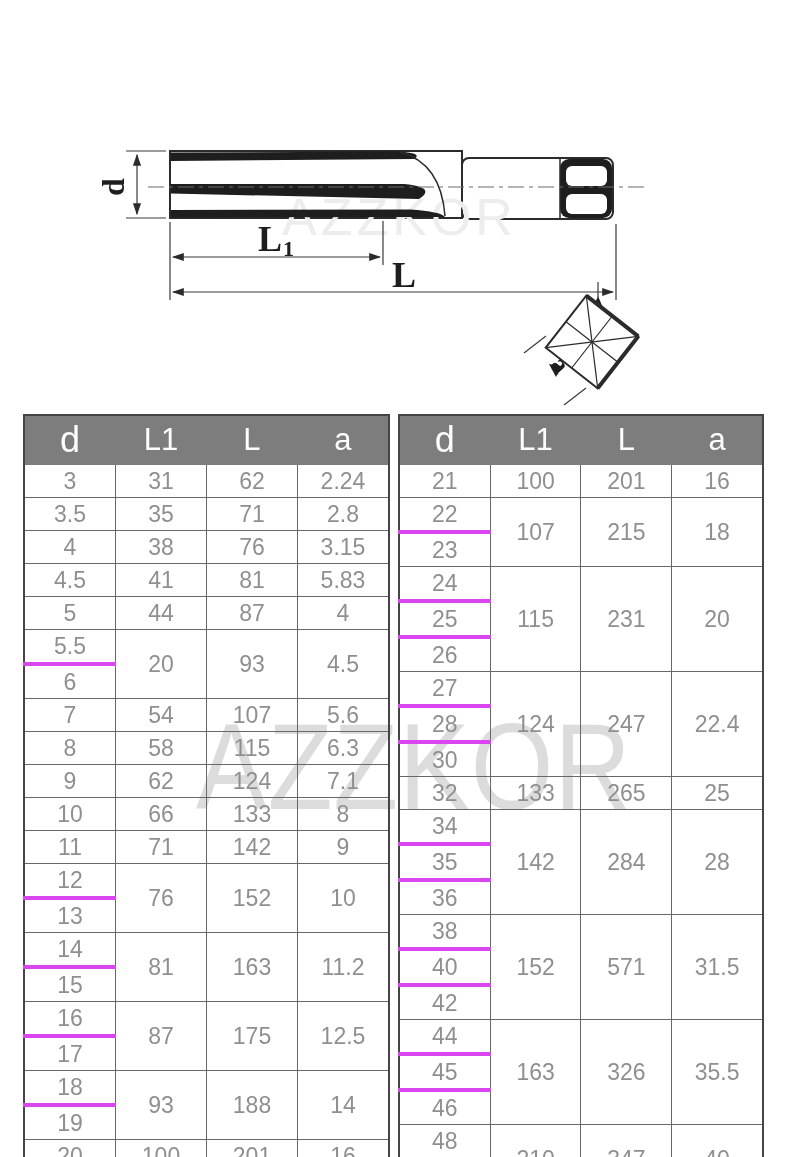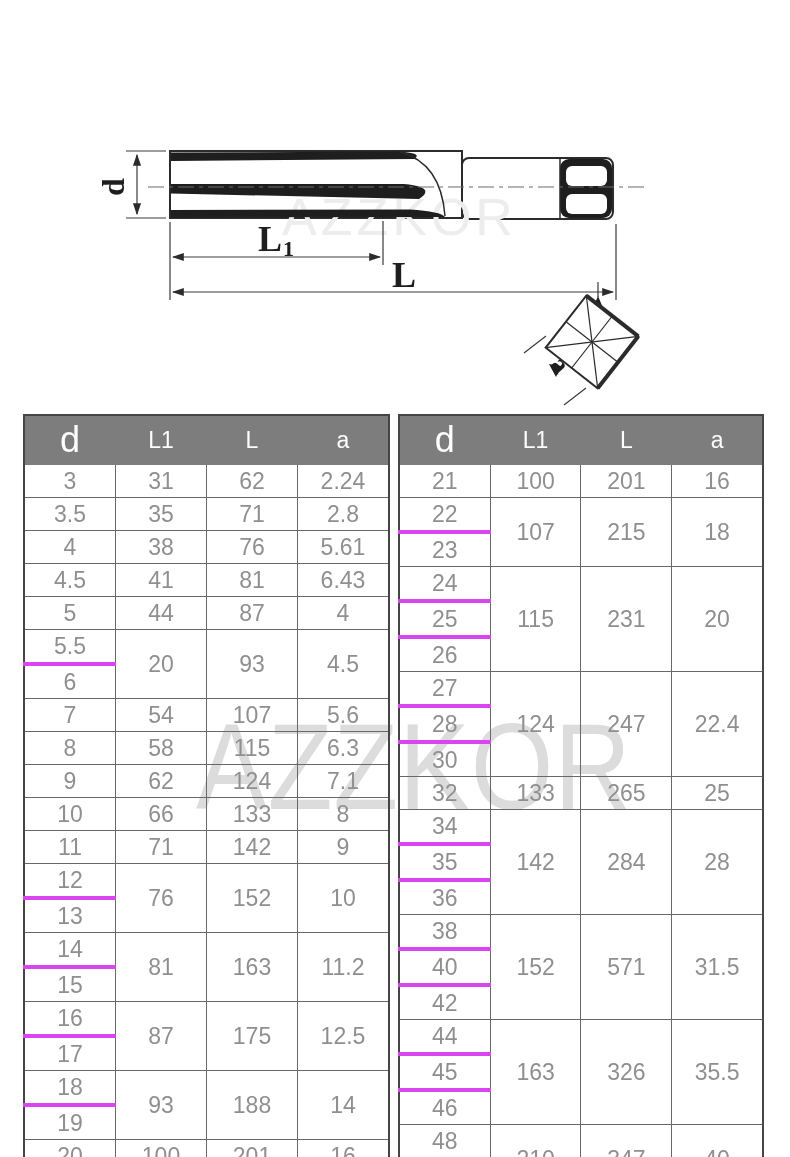--- a/index.html
+++ b/index.html
@@ -10,21 +10,21 @@
           font-family:"Liberation Sans",sans-serif;font-size:122px;line-height:1;
           color:#dcdcdc;letter-spacing:1px;transform:scaleX(.87);transform-origin:left top;
           white-space:nowrap;user-select:none;}
   
   #drawing{position:absolute;left:0;top:0;z-index:1;}
   
   table.spec{position:absolute;top:414px;z-index:1;border-collapse:collapse;table-layout:fixed;
              border:2px solid #454545;background:transparent;}
   #left-table{left:23px;width:367px;}
   #right-table{left:398px;width:366px;}
-  table.spec th{background:#7d7d7d;color:#fdfdfd;font-weight:400;font-size:23px;
+  table.spec th{background:#7d7d7d;color:#fdfdfd;font-weight:400;font-size:31px;
                 border:1px solid #7d7d7d;width:25%;height:46px;text-align:center;vertical-align:middle;}
   table.spec th.dcol{font-size:36px;}
   table.spec td{border:1px solid #686868;color:#8f8f8f;font-size:23px;text-align:center;
                 vertical-align:middle;height:32px;padding:0;background:transparent;}
   table.spec td.sub{border-bottom:4px solid #d946ef;}
   table.spec tr{height:32px;}
 </style>
 </head>
 <body>
 
@@ -123,27 +123,27 @@
         <tr>
           <td class="dcol">3.5</td>
           <td rowspan="1">35</td>
           <td rowspan="1">71</td>
           <td rowspan="1">2.8</td>
         </tr>
         <tr>
           <td class="dcol">4</td>
           <td rowspan="1">38</td>
           <td rowspan="1">76</td>
-          <td rowspan="1">5.61</td>
+          <td rowspan="1">3.15</td>
         </tr>
         <tr>
           <td class="dcol">4.5</td>
           <td rowspan="1">41</td>
           <td rowspan="1">81</td>
-          <td rowspan="1">6.43</td>
+          <td rowspan="1">5.83</td>
         </tr>
         <tr>
           <td class="dcol">5</td>
           <td rowspan="1">44</td>
           <td rowspan="1">87</td>
           <td rowspan="1">4</td>
         </tr>
         <tr>
           <td class="dcol sub">5.5</td>
           <td rowspan="2">20</td>

